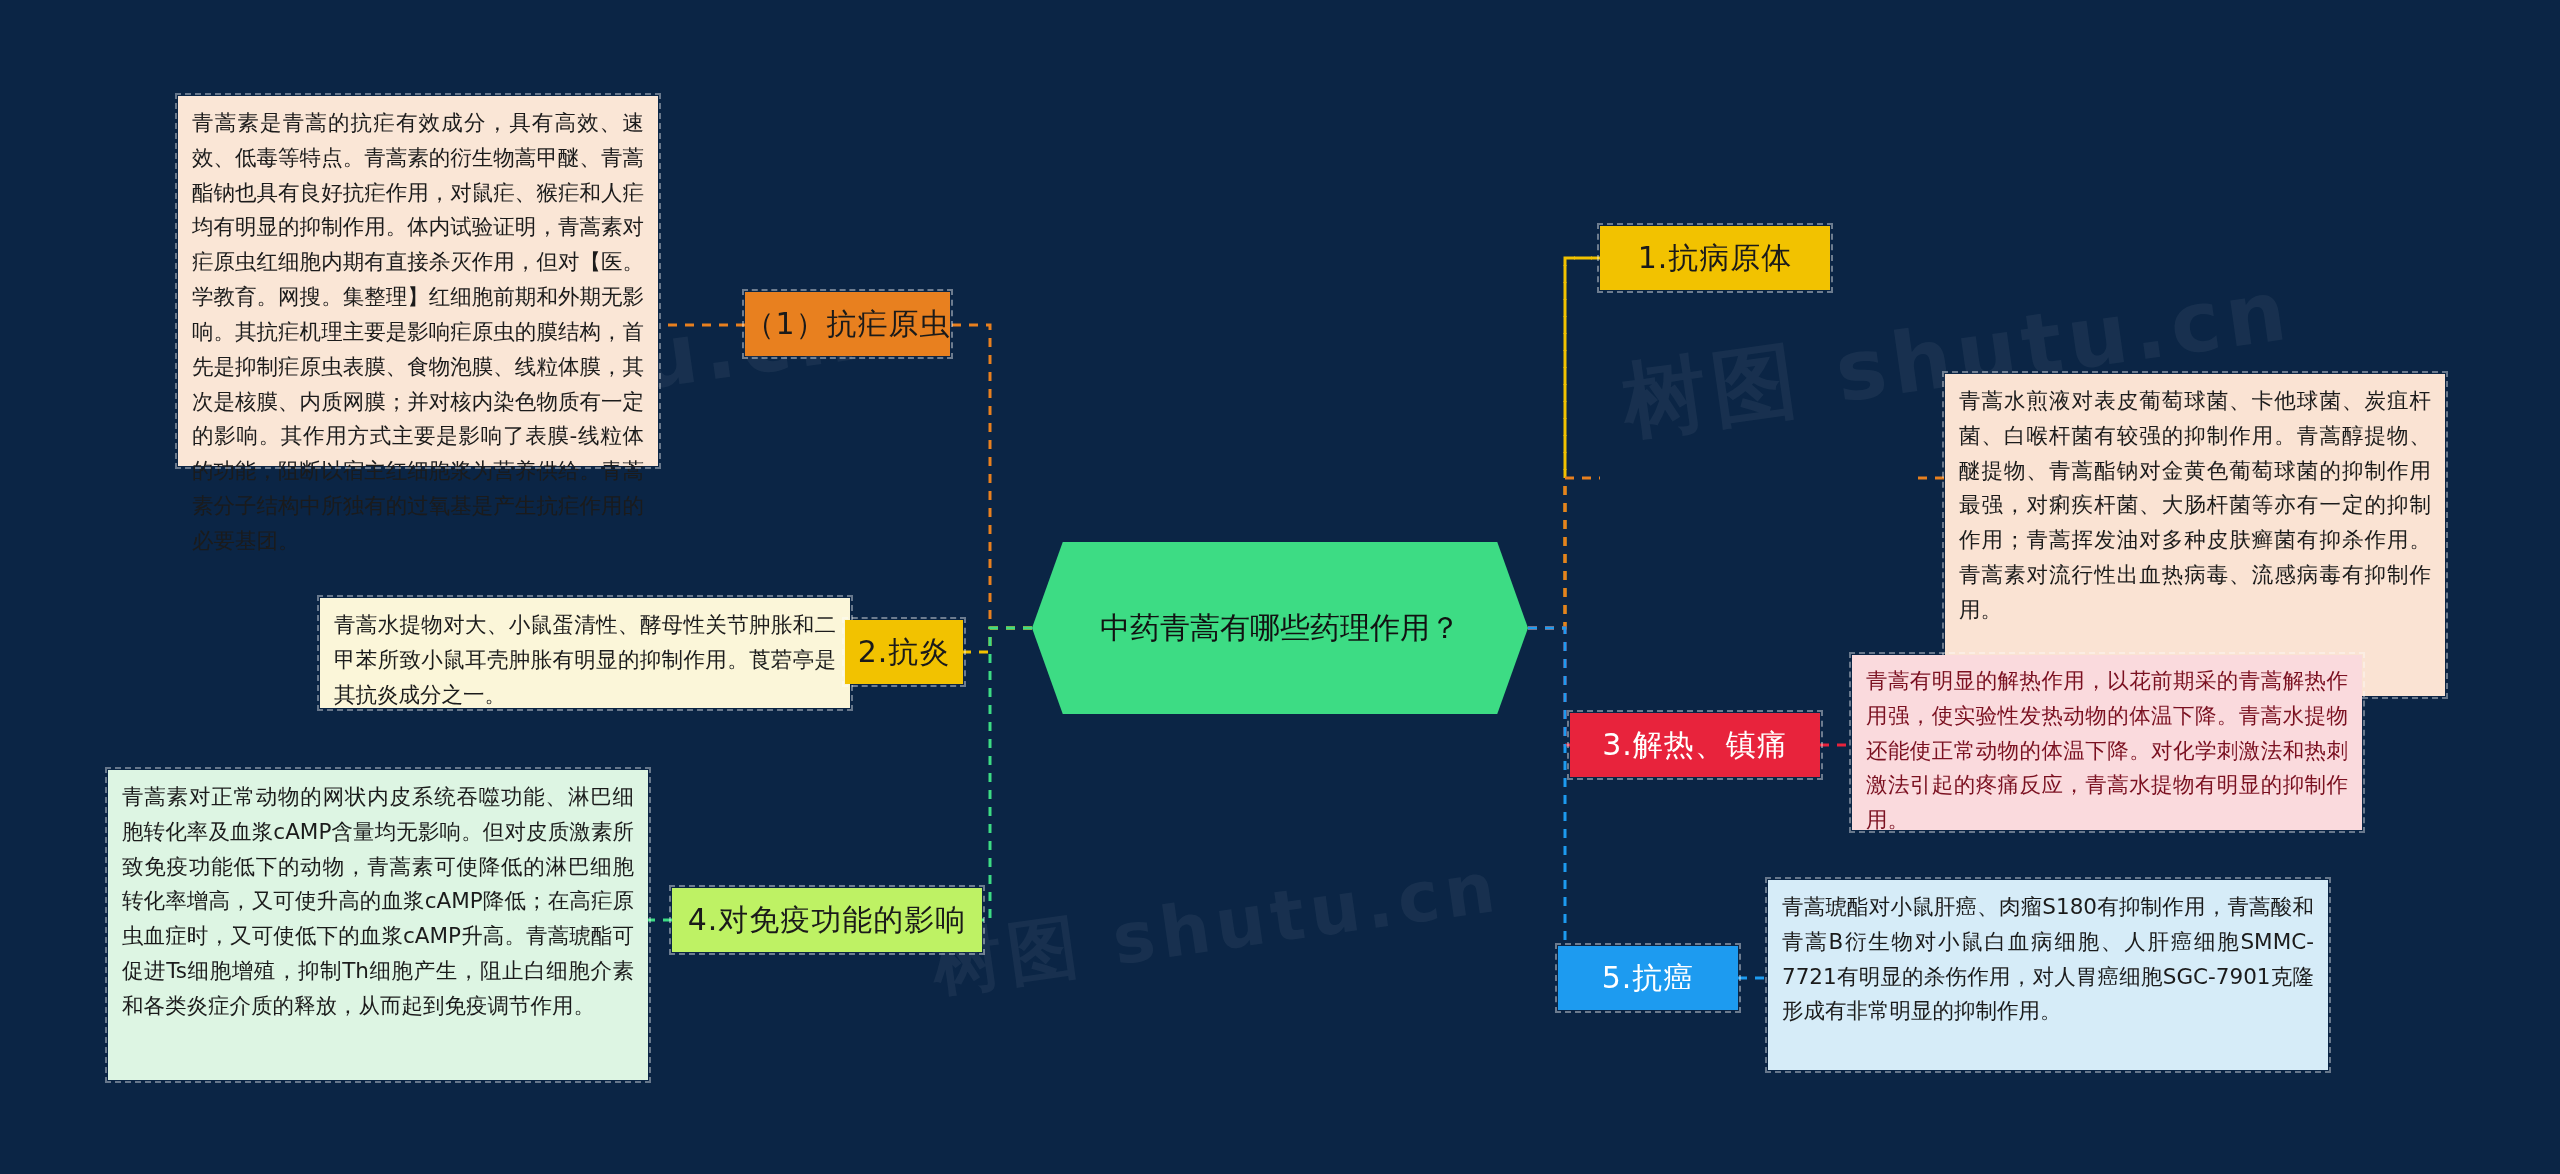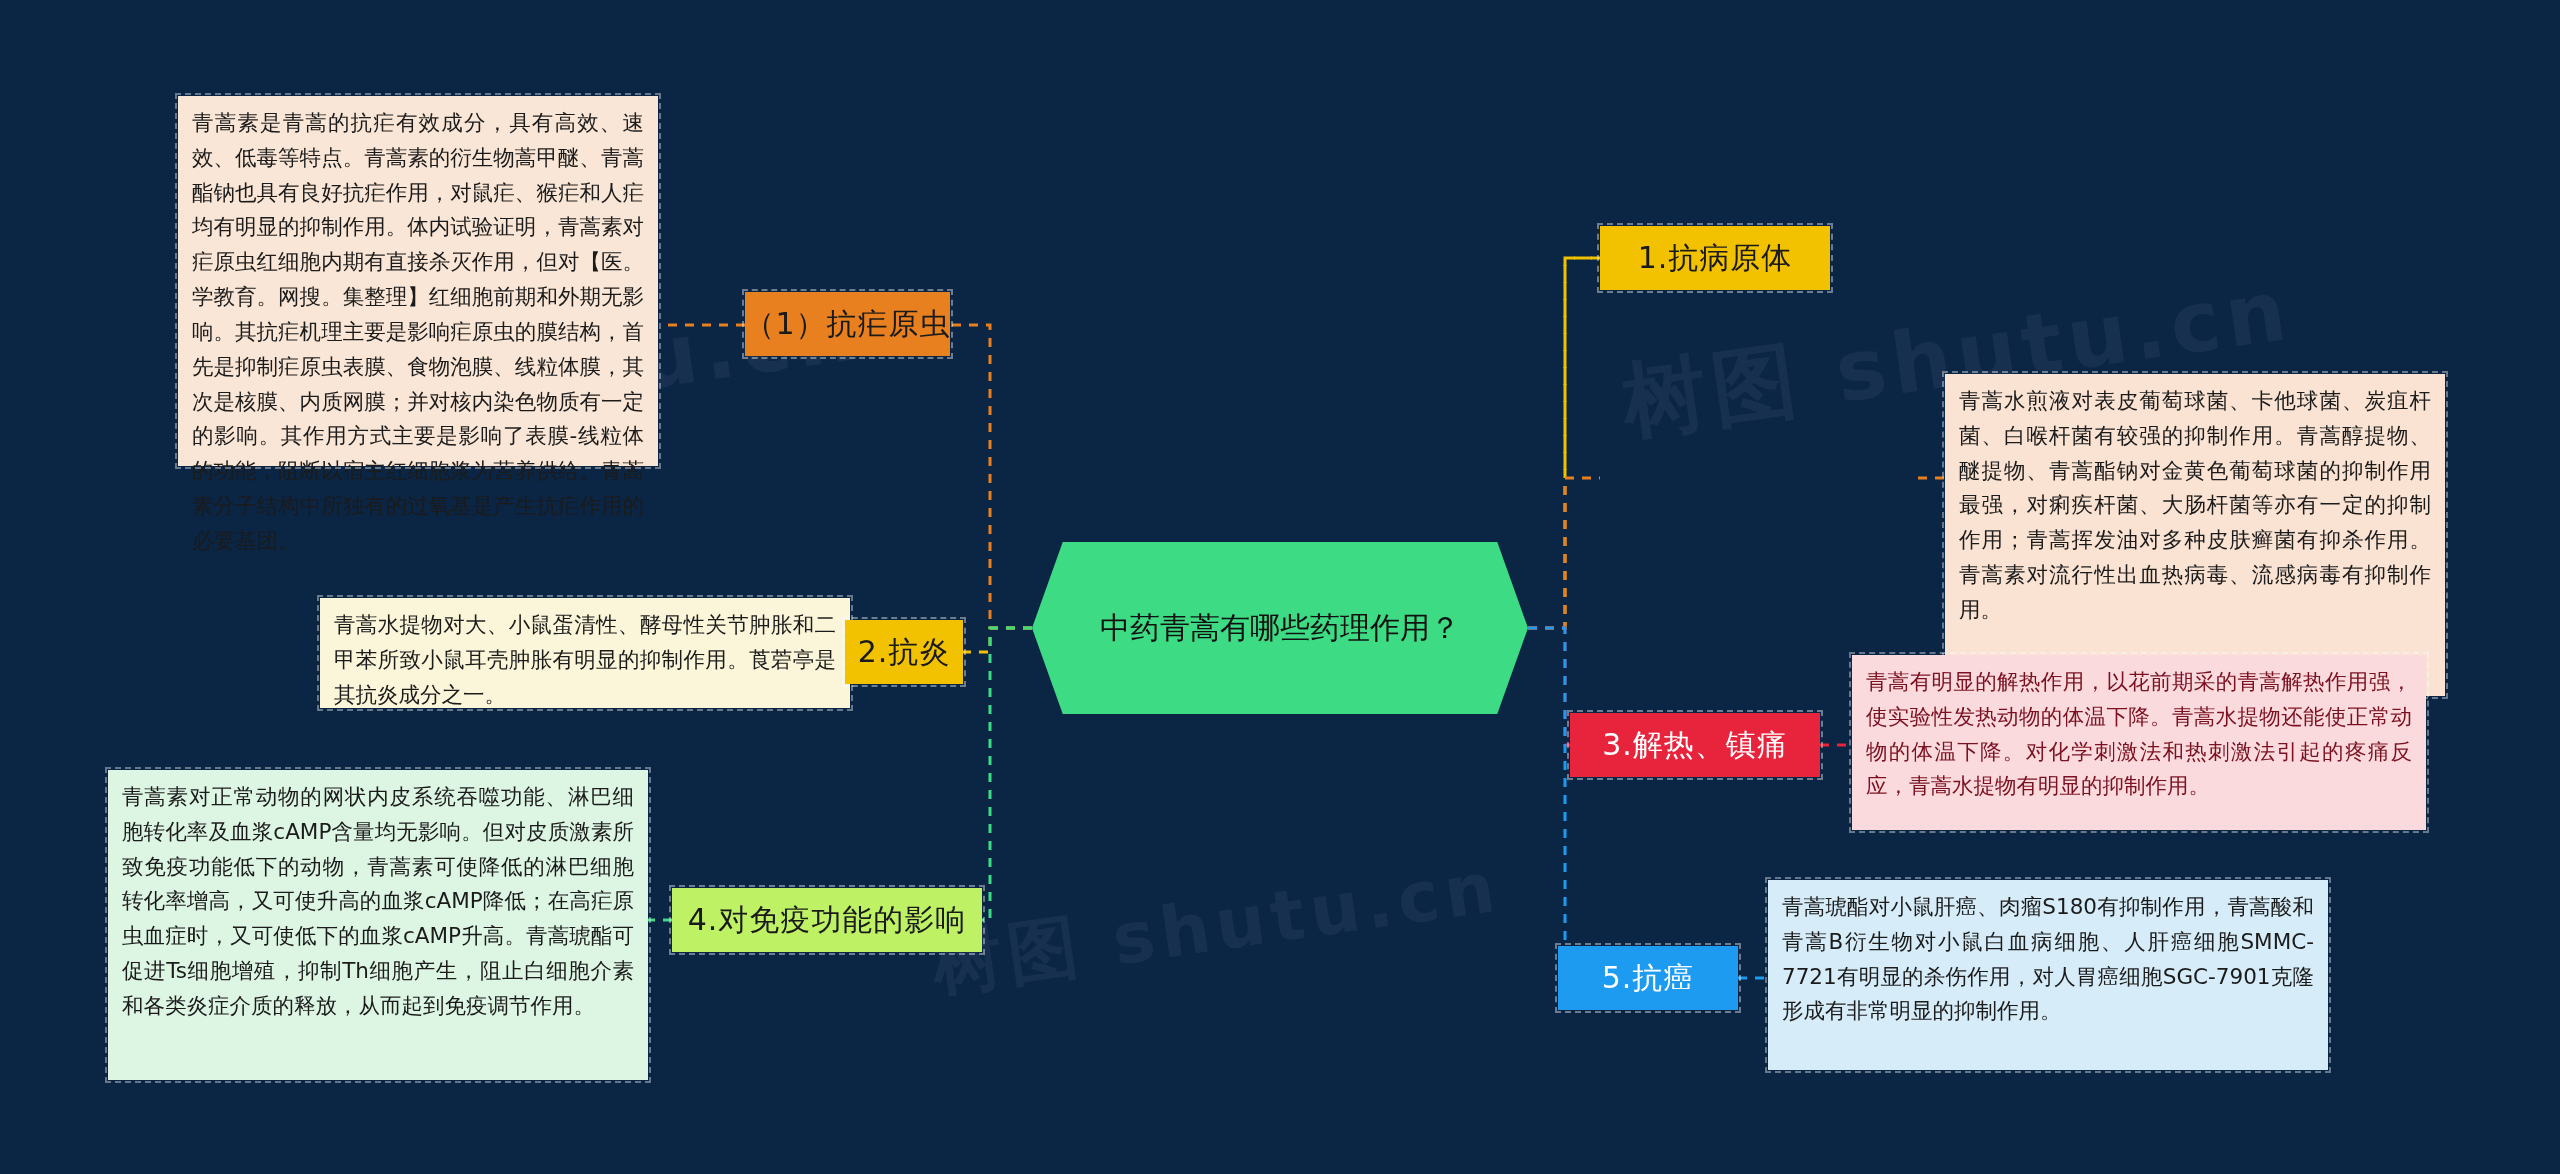--- a/index.html
+++ b/index.html
@@ -126,19 +126,19 @@
 
   <div class="node label lbl-immune" style="left:672px;top:888px;width:310px;height:64px;">4.对免疫功能的影响</div>
 
   <div class="node label lbl-pathogen" style="left:1600px;top:226px;width:230px;height:64px;">1.抗病原体</div>
 
 
   <div class="txtbox bg-peach2" style="left:1945px;top:374px;width:500px;height:322px;">青蒿水煎液对表皮葡萄球菌、卡他球菌、炭疽杆菌、白喉杆菌有较强的抑制作用。青蒿醇提物、醚提物、青蒿酯钠对金黄色葡萄球菌的抑制作用最强，对痢疾杆菌、大肠杆菌等亦有一定的抑制作用；青蒿挥发油对多种皮肤癣菌有抑杀作用。青蒿素对流行性出血热病毒、流感病毒有抑制作用。</div>
 
   <div class="node label lbl-antipyr" style="left:1570px;top:713px;width:250px;height:64px;">3.解热、镇痛</div>
 
-  <div class="txtbox bg-pink" style="left:1852px;top:655px;width:574px;height:175px;">青蒿有明显的解热作用，以花前期采的青蒿解热作用强，使实验性发热动物的体温下降。青蒿水提物还能使正常动物的体温下降。对化学刺激法和热刺激法引起的疼痛反应，青蒿水提物有明显的抑制作用。</div>
+  <div class="txtbox bg-pink" style="left:1852px;top:655px;width:510px;height:175px;font-family:Liberation Mono, monospace;">青蒿有明显的解热作用，以花前期采的青蒿解热作用强，使实验性发热动物的体温下降。青蒿水提物还能使正常动物的体温下降。对化学刺激法和热刺激法引起的疼痛反应，青蒿水提物有明显的抑制作用。</div>
 
   <div class="node label lbl-anticancer" style="left:1558px;top:946px;width:180px;height:64px;">5.抗癌</div>
 
   <div class="txtbox bg-blue" style="left:1768px;top:880px;width:560px;height:190px;">青蒿琥酯对小鼠肝癌、肉瘤S180有抑制作用，青蒿酸和青蒿B衍生物对小鼠白血病细胞、人肝癌细胞SMMC-7721有明显的杀伤作用，对人胃癌细胞SGC-7901克隆形成有非常明显的抑制作用。</div>
 
 </div>
 
 </body></html>

